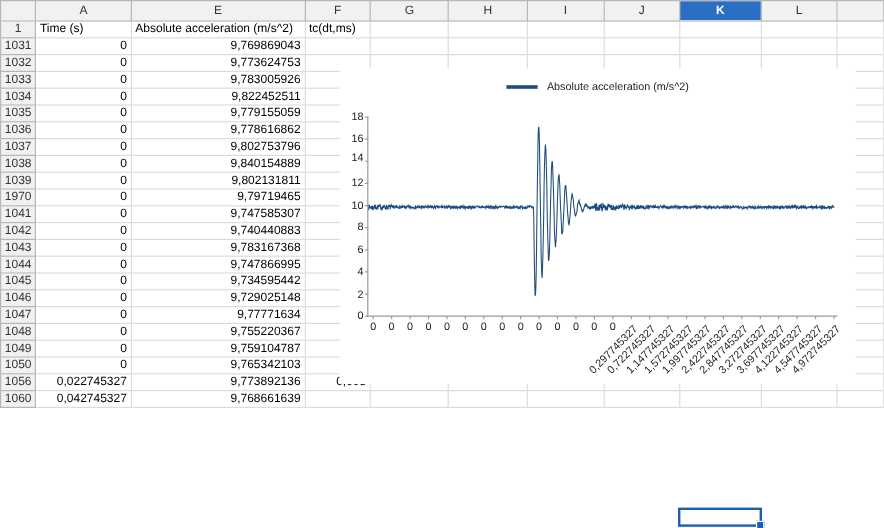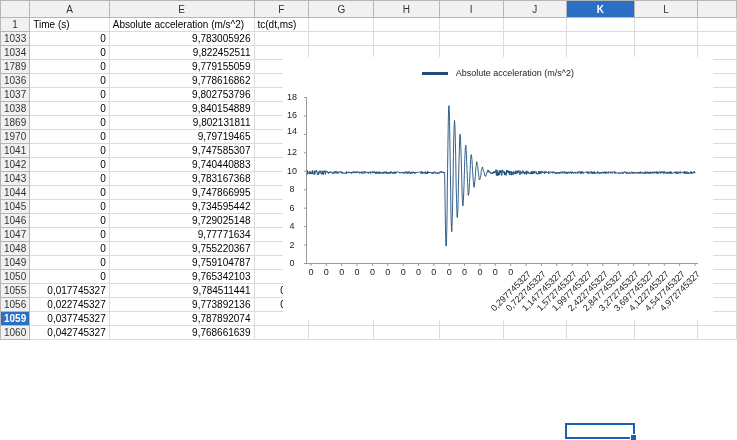--- a/index.html
+++ b/index.html
@@ -17,21 +17,21 @@
   .hl{background:var(--accent,#2a6fc4) !important;color:#fff !important;font-weight:bold;}
   .sel{position:absolute;border:2px solid var(--selection,#1a5fb4);pointer-events:none;z-index:30;}
   .sel .handle{position:absolute;right:-4px;bottom:-4px;width:5px;height:5px;
         background:var(--selection,#1a5fb4);border:1px solid #fff;}
   .chart{position:absolute;left:283px;top:57px;width:430px;height:263px;background:#fff;z-index:20;}
   .chart svg{position:absolute;left:0;top:0;}
   .legend{position:absolute;top:10px;left:0;right:0;text-align:center;z-index:2;}
   .legend .swatch{display:inline-block;width:26px;height:3px;vertical-align:middle;margin-right:5px;}
   .legend .lbl{font-size:9px;color:#222;vertical-align:middle;}
   #chart-labels{position:absolute;left:0;top:0;width:100%;height:100%;pointer-events:none;}
-  .ylab{position:absolute;width:22px;text-align:center;font-size:9px;color:#222;}
+  .ylab{position:absolute;width:22px;text-align:right;font-size:9px;color:#222;}
   .xlab0{position:absolute;width:16px;text-align:center;font-size:9px;color:#222;}
   .xlabr{position:absolute;width:120px;text-align:right;font-size:9px;color:#222;
          transform:rotate(-45deg);transform-origin:100% 0;}
 </style>
 </head>
 <body>
 
 <div class="screen">
   <div id="sheet">
       <table>
@@ -69,20 +69,46 @@
             <td class="txt">tc(dt,ms)</td>
             <td class="txt"></td>
             <td class="txt"></td>
             <td class="txt"></td>
             <td class="txt"></td>
             <td class="txt"></td>
             <td class="txt"></td>
             <td class="txt"></td>
           </tr>
           <tr>
+            <th class="rowhdr">1031</th>
+            <td class="num">0</td>
+            <td class="num">9,769869043</td>
+            <td class="num"></td>
+            <td class="num"></td>
+            <td class="num"></td>
+            <td class="num"></td>
+            <td class="num"></td>
+            <td class="num"></td>
+            <td class="num"></td>
+            <td class="num"></td>
+          </tr>
+          <tr>
+            <th class="rowhdr">1032</th>
+            <td class="num">0</td>
+            <td class="num">9,773624753</td>
+            <td class="num"></td>
+            <td class="num"></td>
+            <td class="num"></td>
+            <td class="num"></td>
+            <td class="num"></td>
+            <td class="num"></td>
+            <td class="num"></td>
+            <td class="num"></td>
+          </tr>
+          <tr>
             <th class="rowhdr">1033</th>
             <td class="num">0</td>
             <td class="num">9,783005926</td>
             <td class="num"></td>
             <td class="num"></td>
             <td class="num"></td>
             <td class="num"></td>
             <td class="num"></td>
             <td class="num"></td>
             <td class="num"></td>
@@ -95,21 +121,21 @@
             <td class="num"></td>
             <td class="num"></td>
             <td class="num"></td>
             <td class="num"></td>
             <td class="num"></td>
             <td class="num"></td>
             <td class="num"></td>
             <td class="num"></td>
           </tr>
           <tr>
-            <th class="rowhdr">1789</th>
+            <th class="rowhdr">1035</th>
             <td class="num">0</td>
             <td class="num">9,779155059</td>
             <td class="num"></td>
             <td class="num"></td>
             <td class="num"></td>
             <td class="num"></td>
             <td class="num"></td>
             <td class="num"></td>
             <td class="num"></td>
             <td class="num"></td>
@@ -147,21 +173,21 @@
             <td class="num"></td>
             <td class="num"></td>
             <td class="num"></td>
             <td class="num"></td>
             <td class="num"></td>
             <td class="num"></td>
             <td class="num"></td>
             <td class="num"></td>
           </tr>
           <tr>
-            <th class="rowhdr">1869</th>
+            <th class="rowhdr">1039</th>
             <td class="num">0</td>
             <td class="num">9,802131811</td>
             <td class="num"></td>
             <td class="num"></td>
             <td class="num"></td>
             <td class="num"></td>
             <td class="num"></td>
             <td class="num"></td>
             <td class="num"></td>
             <td class="num"></td>
@@ -294,59 +320,33 @@
             <td class="num"></td>
             <td class="num"></td>
             <td class="num"></td>
             <td class="num"></td>
           </tr>
           <tr>
             <th class="rowhdr">1050</th>
             <td class="num">0</td>
             <td class="num">9,765342103</td>
             <td class="num"></td>
-            <td class="num"></td>
-            <td class="num"></td>
-            <td class="num"></td>
-            <td class="num"></td>
-            <td class="num"></td>
-            <td class="num"></td>
-            <td class="num"></td>
-          </tr>
-          <tr>
-            <th class="rowhdr">1055</th>
-            <td class="num">0,017745327</td>
-            <td class="num">9,784511441</td>
-            <td class="num">0,005</td>
             <td class="num"></td>
             <td class="num"></td>
             <td class="num"></td>
             <td class="num"></td>
             <td class="num"></td>
             <td class="num"></td>
             <td class="num"></td>
           </tr>
           <tr>
             <th class="rowhdr">1056</th>
             <td class="num">0,022745327</td>
             <td class="num">9,773892136</td>
             <td class="num">0,005</td>
-            <td class="num"></td>
-            <td class="num"></td>
-            <td class="num"></td>
-            <td class="num"></td>
-            <td class="num"></td>
-            <td class="num"></td>
-            <td class="num"></td>
-          </tr>
-          <tr>
-            <th class="rowhdr hl">1059</th>
-            <td class="num">0,037745327</td>
-            <td class="num">9,787892074</td>
-            <td class="num"></td>
             <td class="num"></td>
             <td class="num"></td>
             <td class="num"></td>
             <td class="num"></td>
             <td class="num"></td>
             <td class="num"></td>
             <td class="num"></td>
           </tr>
           <tr>
             <th class="rowhdr">1060</th>

